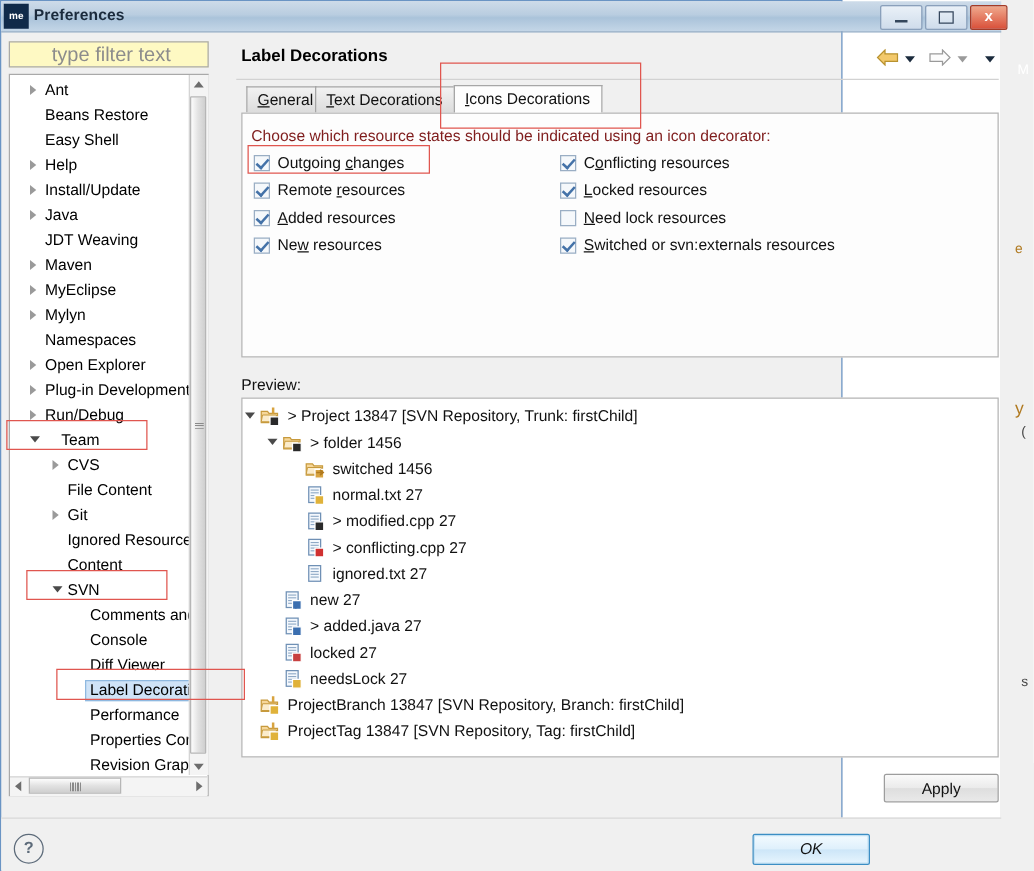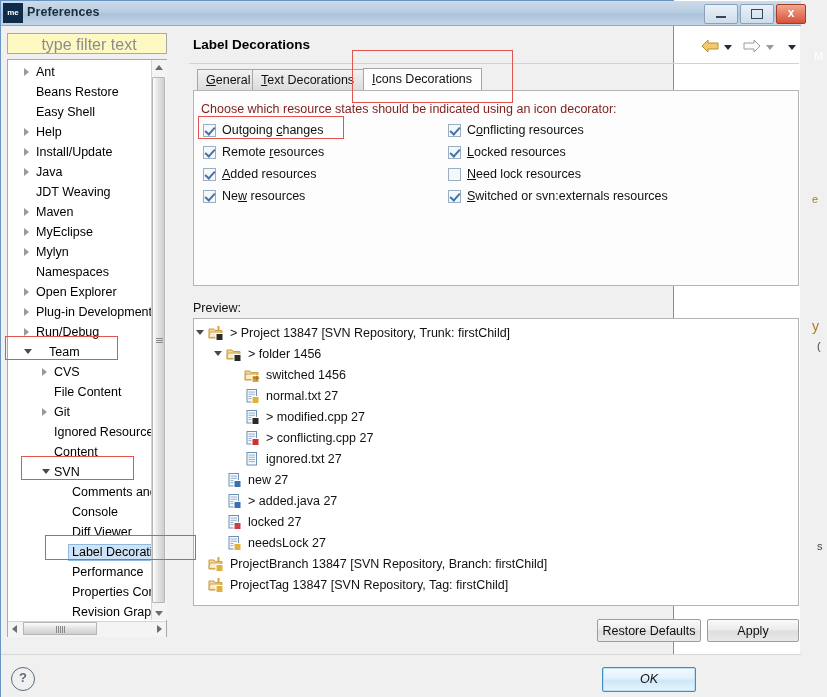--- a/index.html
+++ b/index.html
@@ -361,21 +361,20 @@
         <span class="ficon" style="position: absolute; left: 14px; top: 258px;"><svg width="16" height="16" viewBox="0 0 16 16">
             <path d="M1 4 L6 4 L7.2 5.6 L14 5.6 L14 13 L1 13 Z" fill="#f6d79a" stroke="#c79a3d" stroke-width="1"></path>
             <path d="M2 7 L13.2 7 L12 12.4 L1 12.4 Z" fill="#fbeccb" stroke="#c79a3d" stroke-width="0.8"></path>
             <rect x="9.5" y="1" width="2" height="5" fill="#d8a33f"></rect>
             <rect x="8" y="8.5" width="7" height="7" fill="#e0b23a" stroke="#ffffff" stroke-width="1"></rect>
           </svg></span>
         <div class="prow" style="position: absolute; left: 36px; top: 256px;">ProjectTag 13847 [SVN Repository, Tag: firstChild]</div>
       </div>
   </div>
 
-  <div class="btn" id="restore-btn">Restore Defaults</div>
   <div class="btn" id="apply-btn">Apply</div>
   <div id="footer"></div>
   <div id="help-icon">?</div>
   <div class="btn" id="ok-btn">OK</div>
 </div>
 
 <div class="redbox" style="left:352px;top:50px;width:161px;height:53px;"></div>
 <div class="redbox" style="left:198px;top:116px;width:146px;height:23px;"></div>
 <div class="redbox" style="left:5px;top:336px;width:113px;height:24px;"></div>
 <div class="redbox" style="left:21px;top:456px;width:113px;height:24px;"></div>

